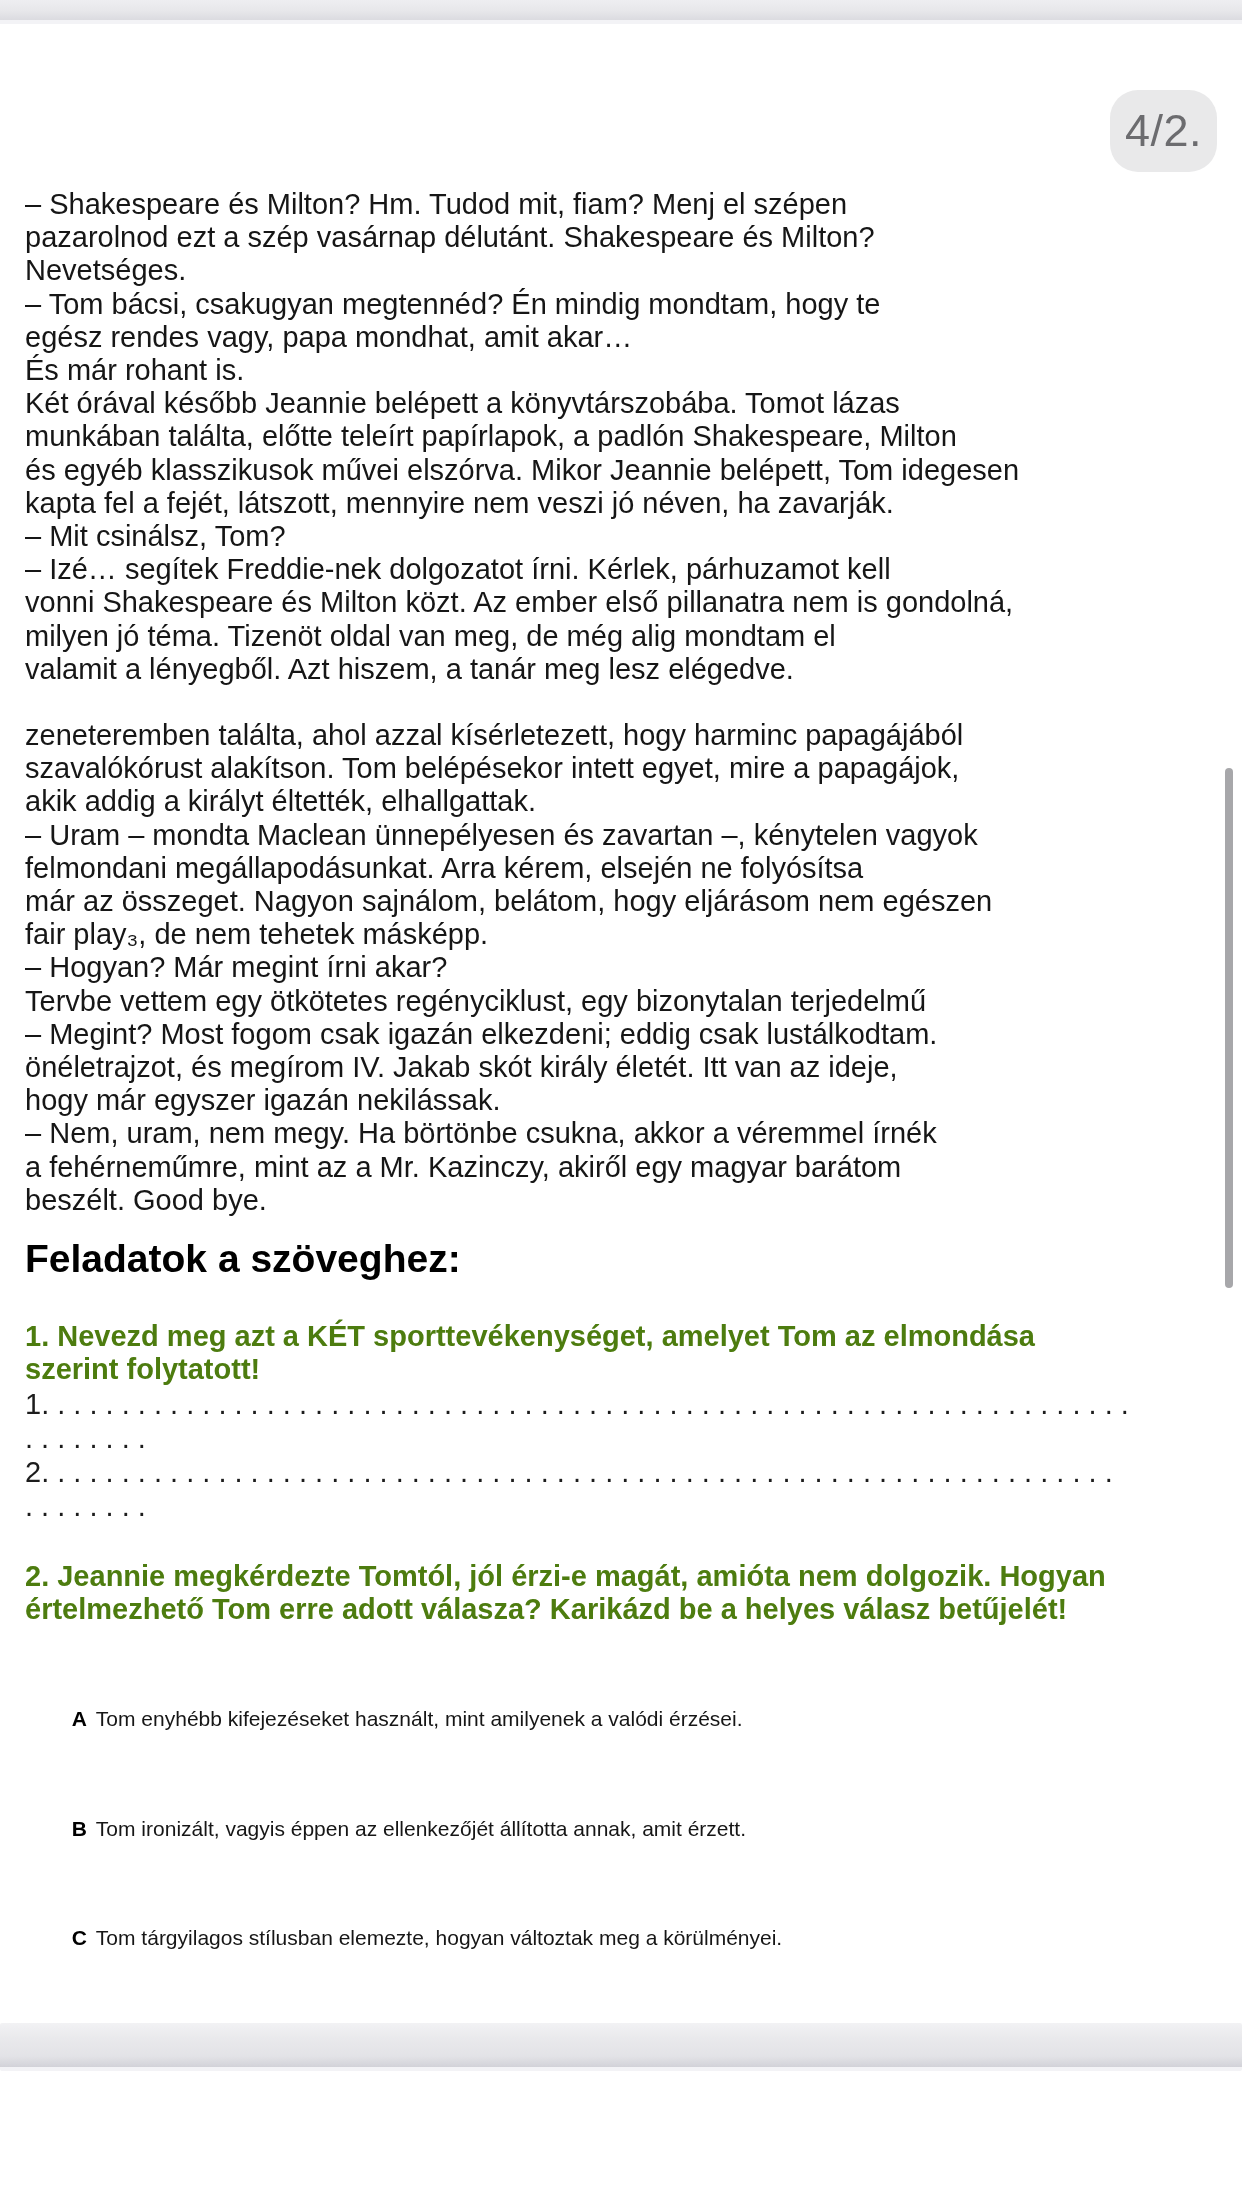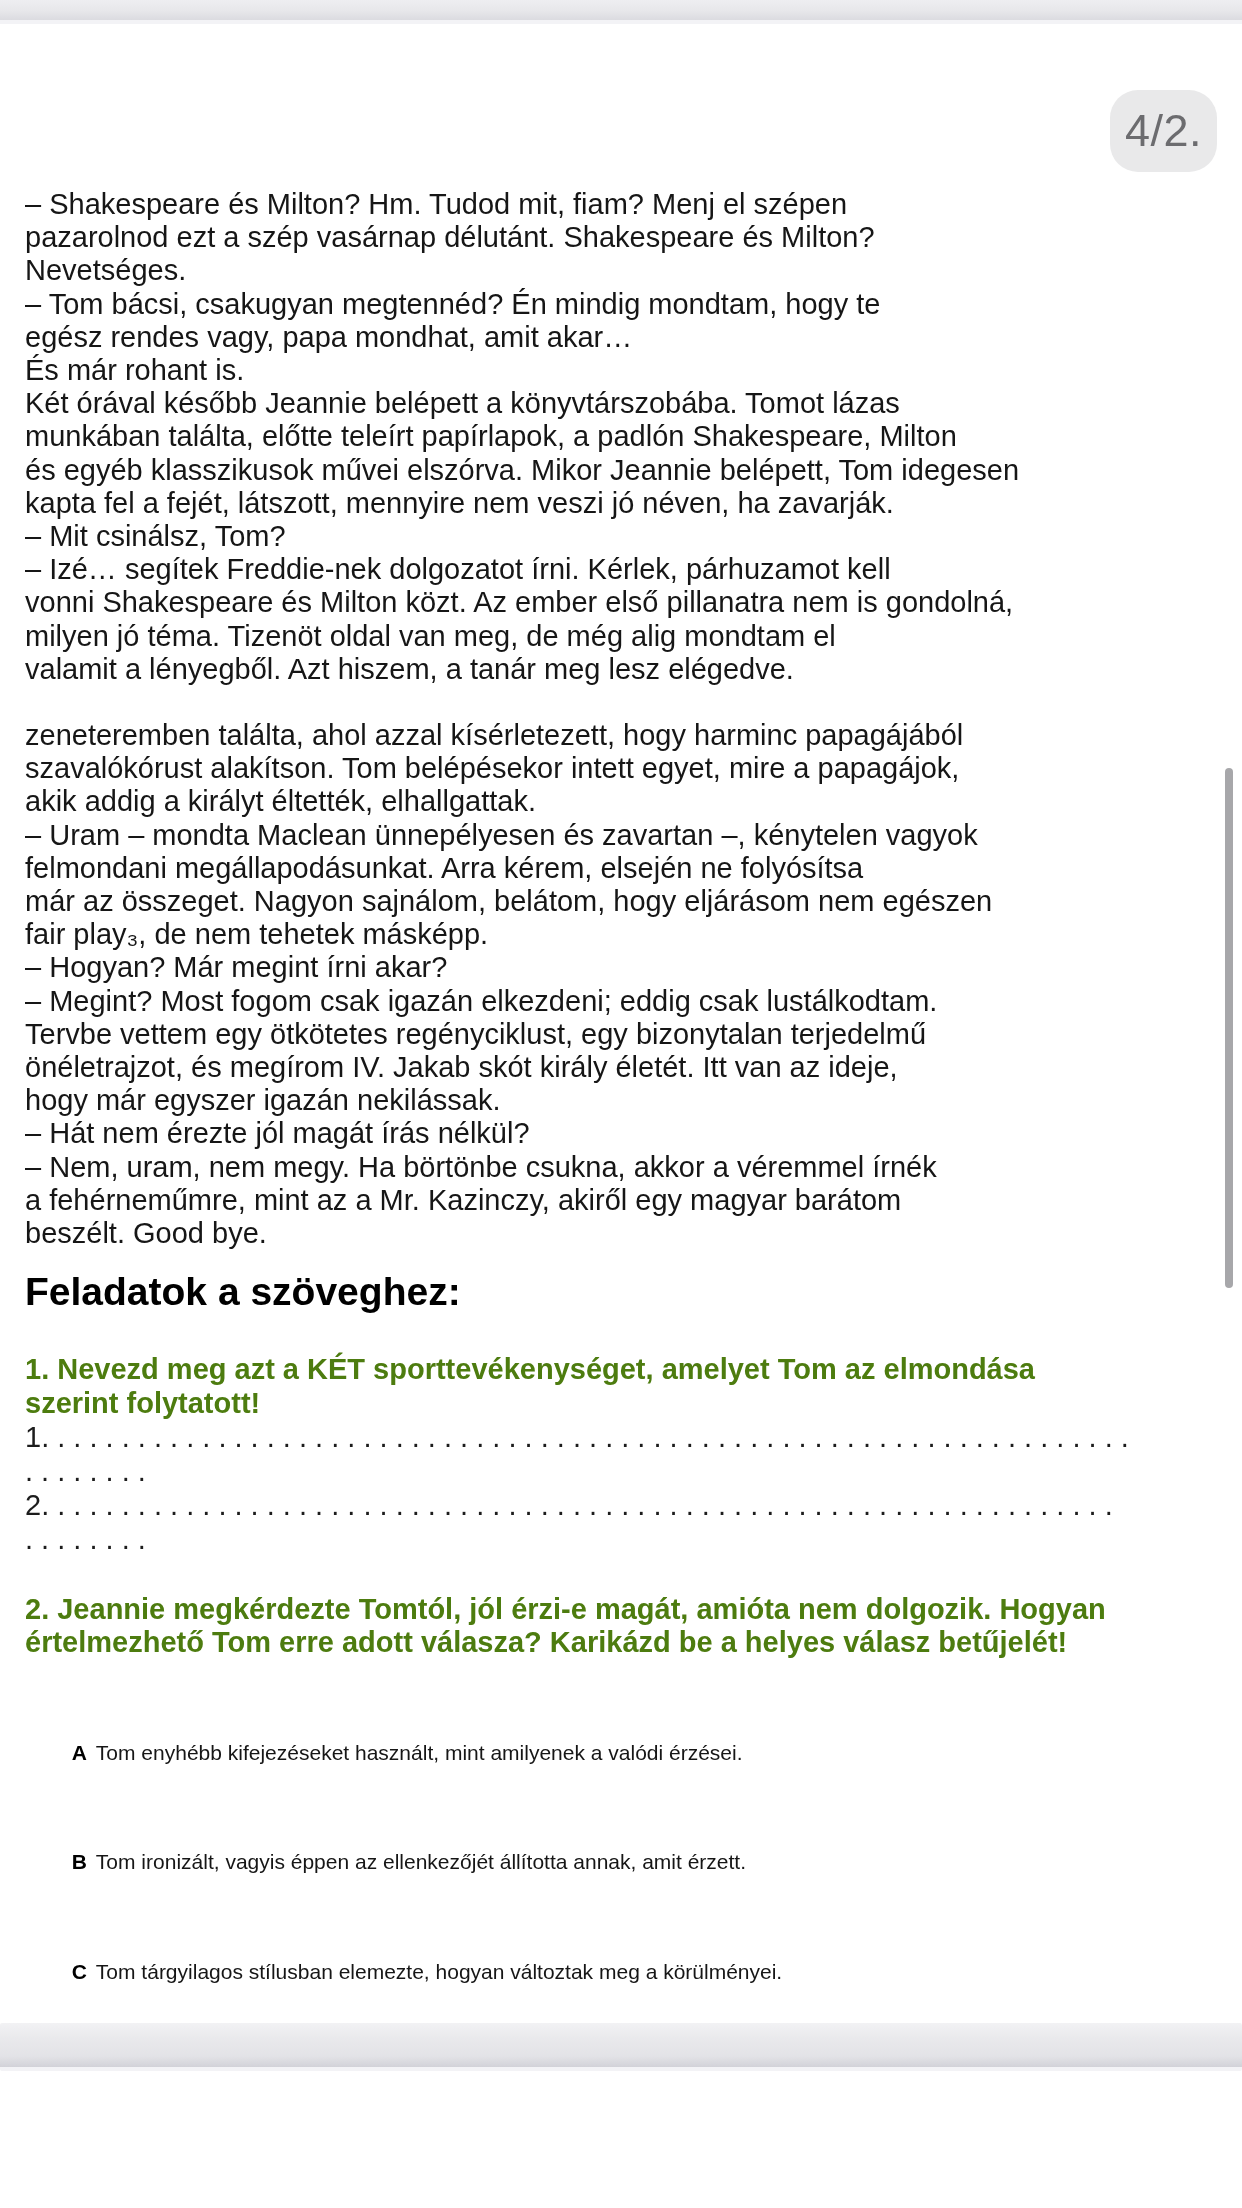--- a/index.html
+++ b/index.html
@@ -88,25 +88,24 @@
 
     <div class="para">
         <div class="line">zeneteremben találta, ahol azzal kísérletezett, hogy harminc papagájából</div>
         <div class="line">szavalókórust alakítson. Tom belépésekor intett egyet, mire a papagájok,</div>
         <div class="line">akik addig a királyt éltették, elhallgattak.</div>
         <div class="line">– Uram – mondta Maclean ünnepélyesen és zavartan –, kénytelen vagyok</div>
         <div class="line">felmondani megállapodásunkat. Arra kérem, elsején ne folyósítsa</div>
         <div class="line">már az összeget. Nagyon sajnálom, belátom, hogy eljárásom nem egészen</div>
         <div class="line">fair play₃, de nem tehetek másképp.</div>
         <div class="line">– Hogyan? Már megint írni akar?</div>
+        <div class="line">Tervbe vettem egy ötkötetes regényciklust, egy bizonytalan terjedelmű</div>
         <div class="line">– Megint? Most fogom csak igazán elkezdeni; eddig csak lustálkodtam.</div>
-        <div class="line">Tervbe vettem egy ötkötetes regényciklust, egy bizonytalan terjedelmű</div>
         <div class="line">önéletrajzot, és megírom IV. Jakab skót király életét. Itt van az ideje,</div>
         <div class="line">hogy már egyszer igazán nekilássak.</div>
-        <div class="line">– Hát nem érezte jól magát írás nélkül?</div>
         <div class="line">– Nem, uram, nem megy. Ha börtönbe csukna, akkor a véremmel írnék</div>
         <div class="line">a fehérneműmre, mint az a Mr. Kazinczy, akiről egy magyar barátom</div>
         <div class="line">beszélt. Good bye.</div>
       </div>
 
     <h1 class="tasks-heading">Feladatok a szöveghez:</h1>
 
     <div class="task task1">
         <div class="line">1. Nevezd meg azt a KÉT sporttevékenységet, amelyet Tom az elmondása</div>
         <div class="line">szerint folytatott!</div>

